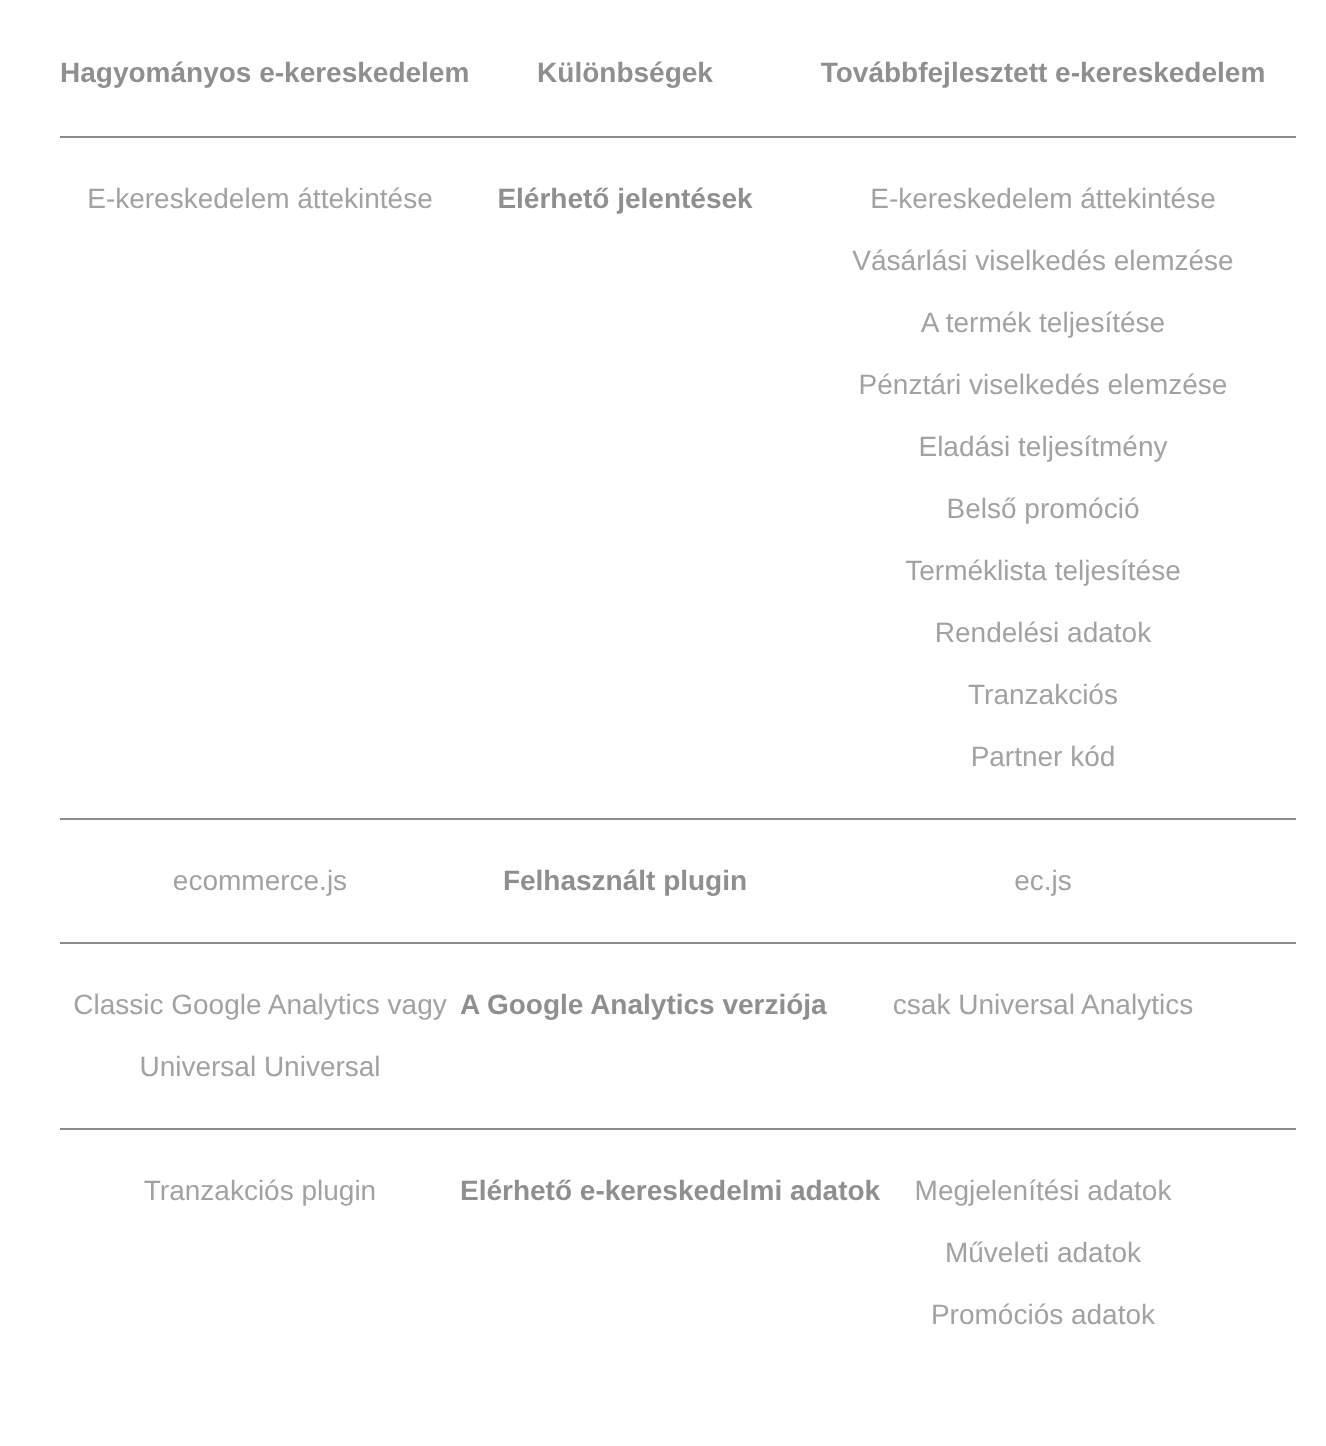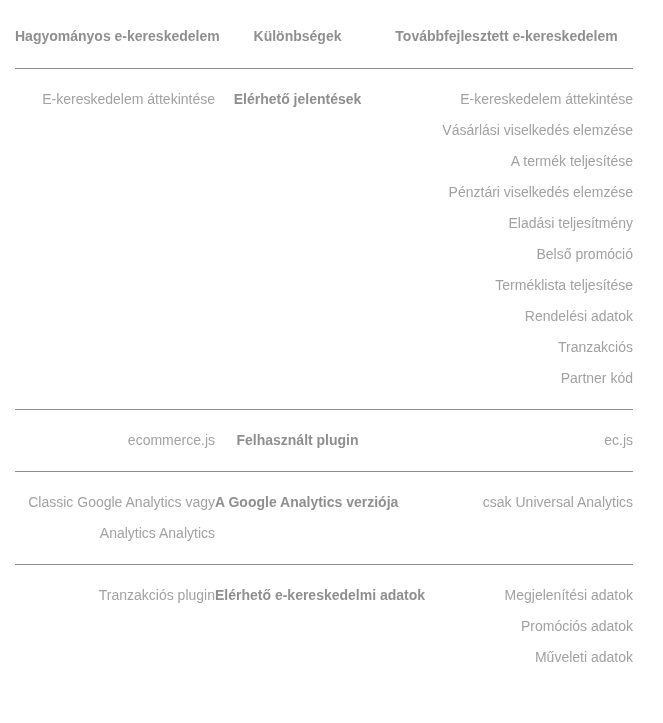--- a/index.html
+++ b/index.html
@@ -9,21 +9,21 @@
   }
   body {
     width: 663px;
     height: 723px;
     position: relative;
     font-family: "Liberation Sans", sans-serif;
     overflow: hidden;
   }
   .table {
     position: absolute;
-    left: 15px;
+    left: 30px;
     top: 21px;
     width: 618px;
   }
   .row {
     display: grid;
     grid-template-columns: 200px 165px 253px;
     padding: 15px 0;
     align-items: start;
   }
   .row.header-row {
@@ -40,21 +40,20 @@
   }
   .cell.bold {
     font-weight: bold;
     color: var(--text-bold, #8f8f8f);
   }
   .nowrap {
     white-space: nowrap;
   }
   .line {
     line-height: 31px;
-    text-align: right;
   }
 </style>
 </head>
 <body>
 
 <div class="table">
 
   <div class="row header-row">
     <div class="cell col1 bold nowrap">Hagyományos e-kereskedelem</div>
     <div class="cell col2 bold nowrap">Különbségek</div>
@@ -85,33 +84,33 @@
       <div class="line nowrap">ecommerce.js</div>
     </div>
     <div class="cell col2 bold nowrap">Felhasznált plugin</div>
     <div class="cell col3">
       <div class="line nowrap">ec.js</div>
     </div>
   </div>
 
   <div class="row">
     <div class="cell col1">
-      <div class="line">Classic Google Analytics vagy Analytics Analytics</div>
+      <div class="line">Classic Google Analytics vagy Universal Universal</div>
     </div>
     <div class="cell col2 bold nowrap">A Google Analytics verziója</div>
     <div class="cell col3">
       <div class="line nowrap">csak Universal Analytics</div>
     </div>
   </div>
 
   <div class="row">
     <div class="cell col1">
       <div class="line nowrap">Tranzakciós plugin</div>
     </div>
     <div class="cell col2 bold nowrap">Elérhető e-kereskedelmi adatok</div>
     <div class="cell col3">
       <div class="line nowrap">Megjelenítési adatok</div>
+      <div class="line nowrap">Műveleti adatok</div>
       <div class="line nowrap">Promóciós adatok</div>
-      <div class="line nowrap">Műveleti adatok</div>
     </div>
   </div>
 
 </div>
 
 </body></html>

